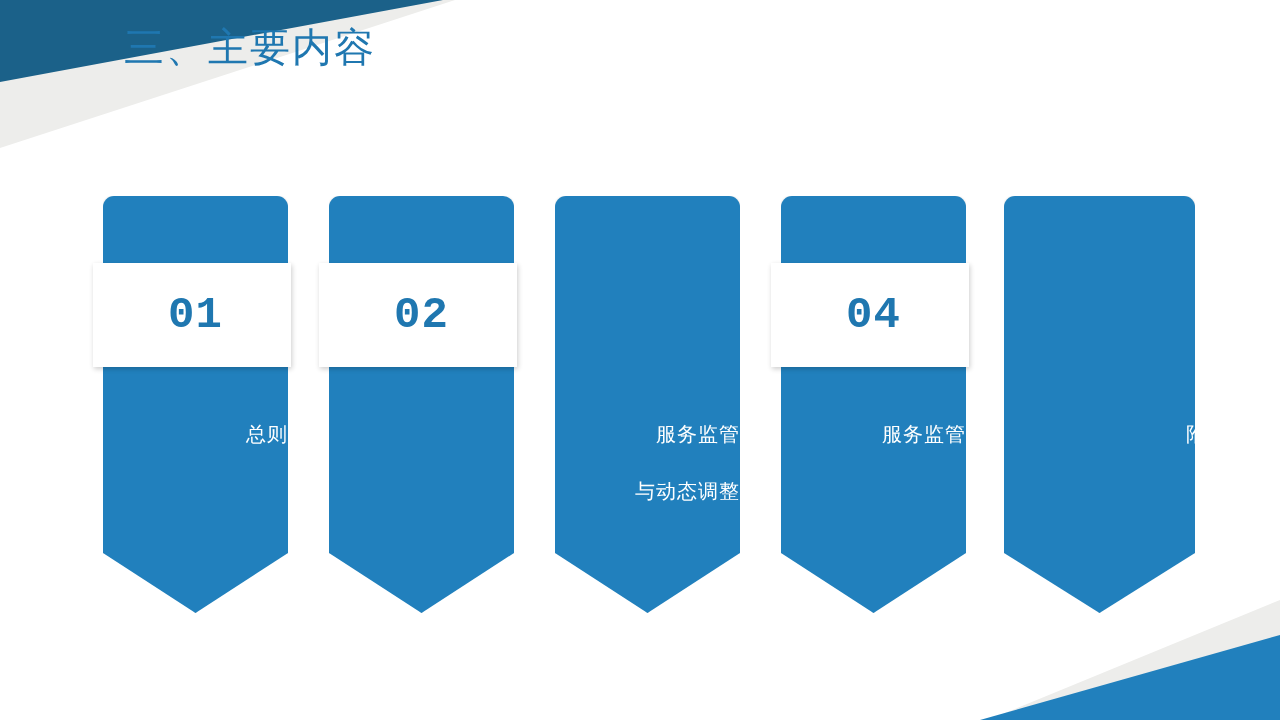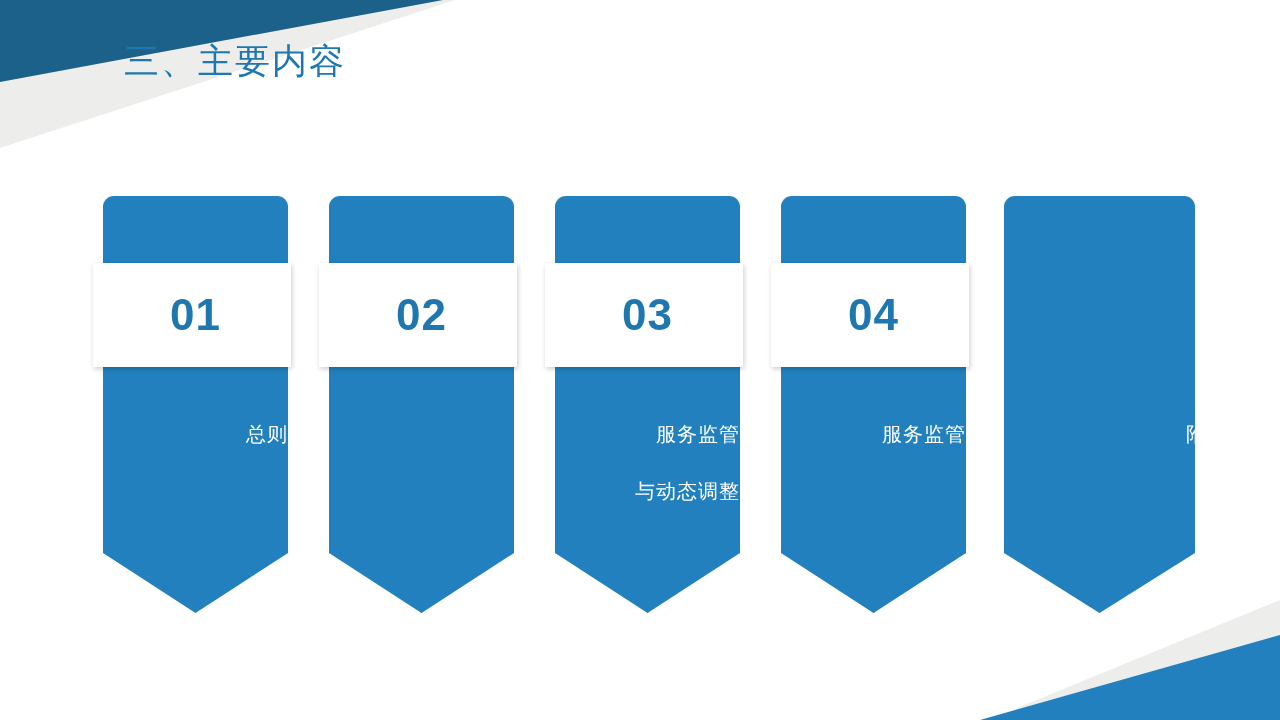--- a/index.html
+++ b/index.html
@@ -45,22 +45,22 @@
     right: 0; bottom: 0;
     width: 300px; height: 85px;
     background: #2180bd;
     clip-path: polygon(300px 0, 300px 85px, 0 85px);
   }
 
   
   .page-title {
     position: absolute;
     left: 124px;
-    top: 31px;
-    font-size: 35px;
+    top: 17px;
+    font-size: 40px;
     line-height: 60px;
     letter-spacing: 2px;
     color: #1f77b0;
     font-family: "Liberation Sans", sans-serif;
     font-weight: 400;
     white-space: nowrap;
     text-align: center;
   }
 
   
@@ -112,21 +112,21 @@
   }
   .num-text {
     position: absolute;
     left: 10px;
     top: 0;
     width: 185px;
     height: 104px;
     line-height: 104px;
     text-align: center;
     color: #1f77b0;
-    font-family: Liberation Sans, sans-serif;
+    font-family: Liberation Mono, monospace;
     font-weight: bold;
     font-size: 44px;
     letter-spacing: 1px;
   }
 </style>
 </head>
 <body>
 
 <div id="slide">
 
@@ -157,23 +157,20 @@
         <div class="num-text">02</div>
       </div>
     </div>
 
     <div class="banner" style="left:452px;">
       <div class="banner-body"></div>
       <div class="banner-label">
         <span>服务监管</span>
         <span class="line2">与动态调整</span>
       </div>
-      <div class="num-band">
-        <div class="num-text">03</div>
-      </div>
     </div>
 
     <div class="banner" style="left:678px;">
       <div class="banner-body"></div>
       <div class="banner-label">
         <span>服务监管</span>
         <span class="line2"></span>
       </div>
       <div class="num-band">
         <div class="num-text">04</div>

